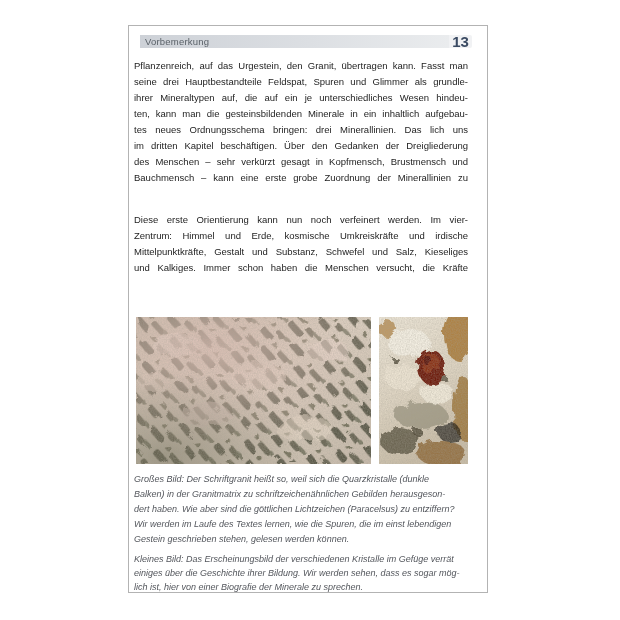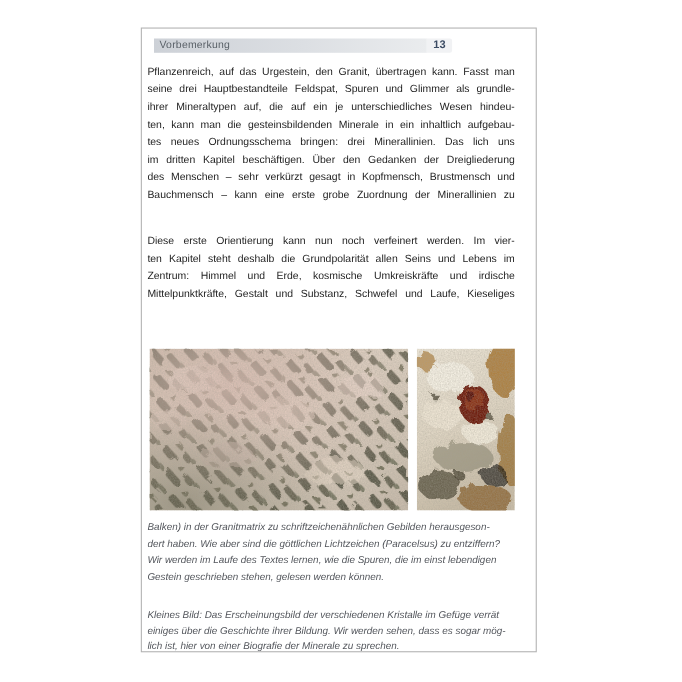--- a/index.html
+++ b/index.html
@@ -6,28 +6,28 @@
   body{
     width:620px;height:620px;position:relative;background:#ffffff;
     font-family:"Liberation Sans",sans-serif;overflow:hidden;
   }
   .book-page{
     position:absolute;left:128px;top:25px;width:360px;height:568px;
     background:#ffffff;border:1px solid #b3b3b3;box-sizing:border-box;
     overflow:hidden;
   }
   
-  .header{position:absolute;left:11px;top:9px;width:271px;height:13px;display:flex;}
+  .header{position:absolute;left:11px;top:9px;width:332px;height:13px;display:flex;}
   .header-bar{
     flex:1;background:linear-gradient(90deg,#cdd1d7 0%,#dcdfe3 55%,#eaecee 100%);
     color:#5a6168;font-size:9.5px;line-height:13px;padding-left:5px;
     letter-spacing:0.2px;
   }
   .page-num{
-    width:23px;background:#f1f2f4;color:#3b4b63;font-size:10px;font-weight:bold;
+    width:23px;background:#f1f2f4;color:#3b4b63;font-size:15px;font-weight:bold;
     line-height:13px;text-align:center;border-radius:0 2px 2px 0;
   }
   
   .para{
     position:absolute;left:5px;width:334px;
     font-family:Liberation Sans, sans-serif;font-size:9.5px;color:#1d1d1d;
   }
   .para-1{top:32px;}
   .para-2{top:186px;}
   .pline{
@@ -69,23 +69,23 @@
       <div class="pline">ihrer Mineraltypen auf, die auf ein je unterschiedliches Wesen hindeu-</div>
       <div class="pline">ten, kann man die gesteinsbildenden Minerale in ein inhaltlich aufgebau-</div>
       <div class="pline">tes neues Ordnungsschema bringen: drei Minerallinien. Das lich uns</div>
       <div class="pline">im dritten Kapitel beschäftigen. Über den Gedanken der Dreigliederung</div>
       <div class="pline">des Menschen – sehr verkürzt gesagt in Kopfmensch, Brustmensch und</div>
       <div class="pline">Bauchmensch – kann eine erste grobe Zuordnung der Minerallinien zu</div>
     </div>
 
   <div class="para para-2">
       <div class="pline">Diese erste Orientierung kann nun noch verfeinert werden. Im vier-</div>
-      <div class="pline">ten Kapitel steht deshalb die Grundpolarität allen Seins und Lebens im</div>
       <div class="pline">Zentrum: Himmel und Erde, kosmische Umkreiskräfte und irdische</div>
-      <div class="pline">Mittelpunktkräfte, Gestalt und Substanz, Schwefel und Laufe, Kieseliges</div>
+      <div class="pline">Mittelpunktkräfte, Gestalt und Substanz, Schwefel und Salz, Kieseliges</div>
+      <div class="pline">und Kalkiges. Immer schon haben die Menschen versucht, die Kräfte</div>
     </div>
 
   <div class="figure-row">
 
     <div class="fig-large">
       <svg width="235" height="147" viewBox="0 0 235 147" preserveAspectRatio="none">
         <defs>
           <linearGradient id="lgBase" x1="0" y1="0" x2="1" y2="1">
             <stop offset="0" stop-color="#c9bcab"></stop>
             <stop offset="0.45" stop-color="#ddd2c3"></stop>
@@ -158,20 +158,21 @@
           <ellipse cx="52" cy="47" rx="9" ry="11" fill="#8a3018"></ellipse>
           <ellipse cx="49" cy="44" rx="4" ry="5" fill="#5c150a"></ellipse>
         </g>
         <rect width="89" height="147" filter="url(#fGrain)" opacity="0.5"></rect>
       </svg>
     </div>
 
   </div>
 
   <div class="caption caption-1">
+      <div class="cline">Großes Bild: Der Schriftgranit heißt so, weil sich die Quarzkristalle (dunkle</div>
       <div class="cline">Balken) in der Granitmatrix zu schriftzeichenähnlichen Gebilden herausgeson-</div>
       <div class="cline">dert haben. Wie aber sind die göttlichen Lichtzeichen (Paracelsus) zu entziffern?</div>
       <div class="cline">Wir werden im Laufe des Textes lernen, wie die Spuren, die im einst lebendigen</div>
       <div class="cline last">Gestein geschrieben stehen, gelesen werden können.</div>
     </div>
 
   <div class="caption caption-2">
       <div class="cline">Kleines Bild: Das Erscheinungsbild der verschiedenen Kristalle im Gefüge verrät</div>
       <div class="cline">einiges über die Geschichte ihrer Bildung. Wir werden sehen, dass es sogar mög-</div>
       <div class="cline last">lich ist, hier von einer Biografie der Minerale zu sprechen.</div>

